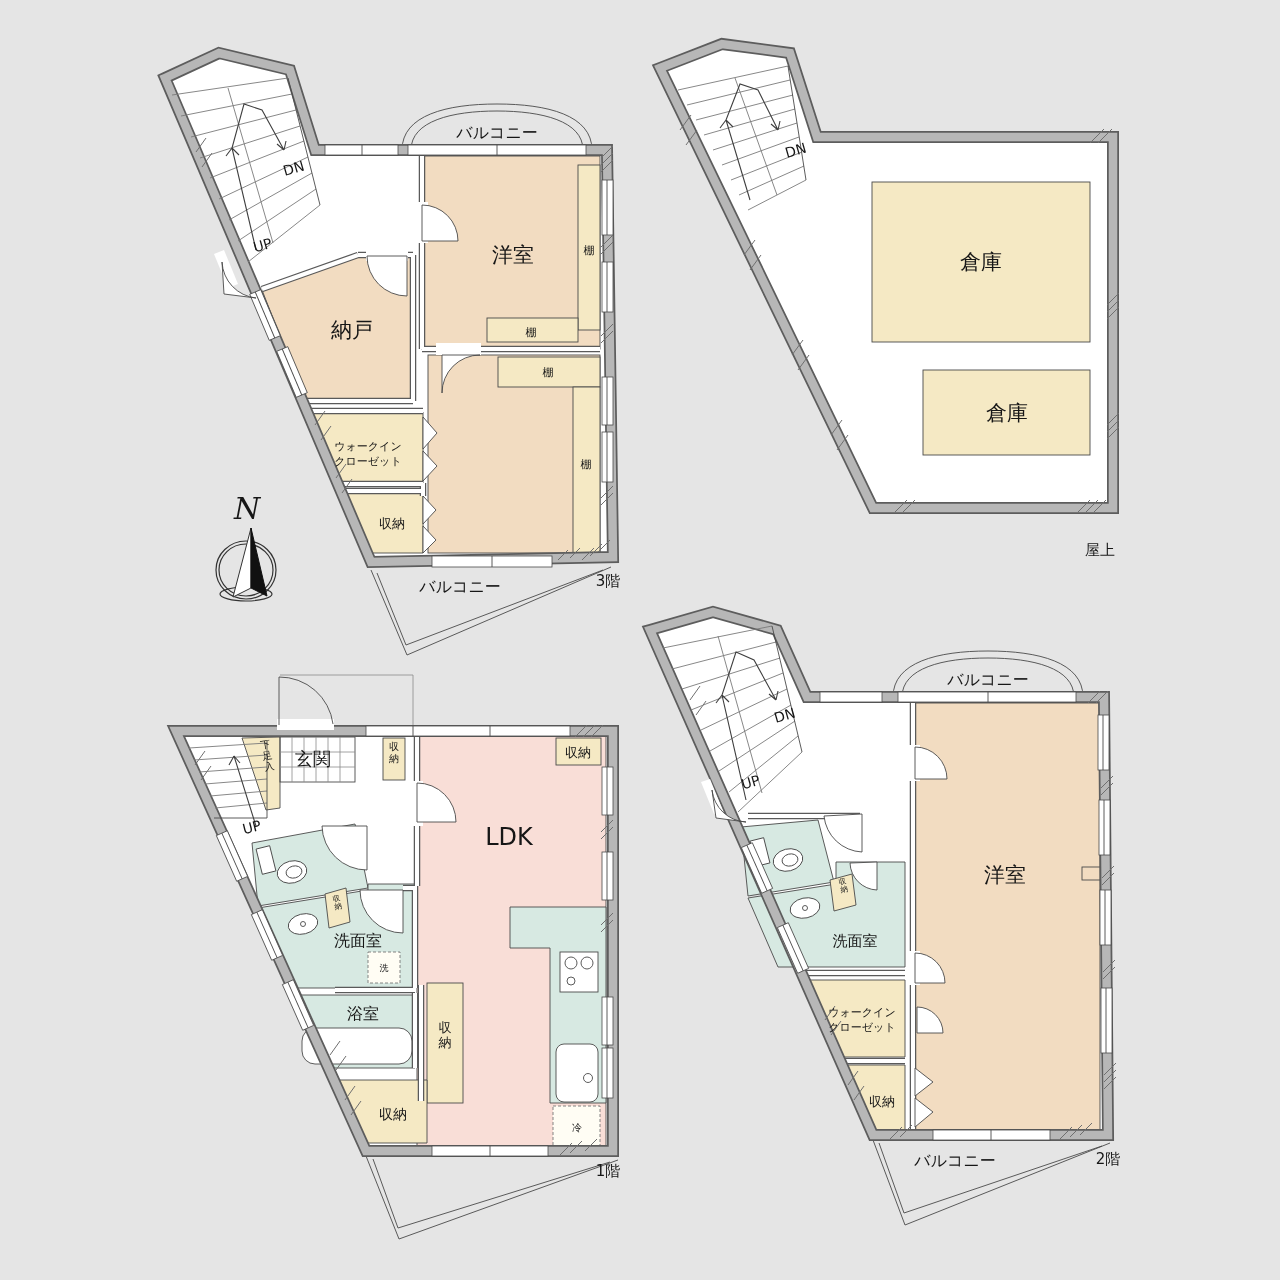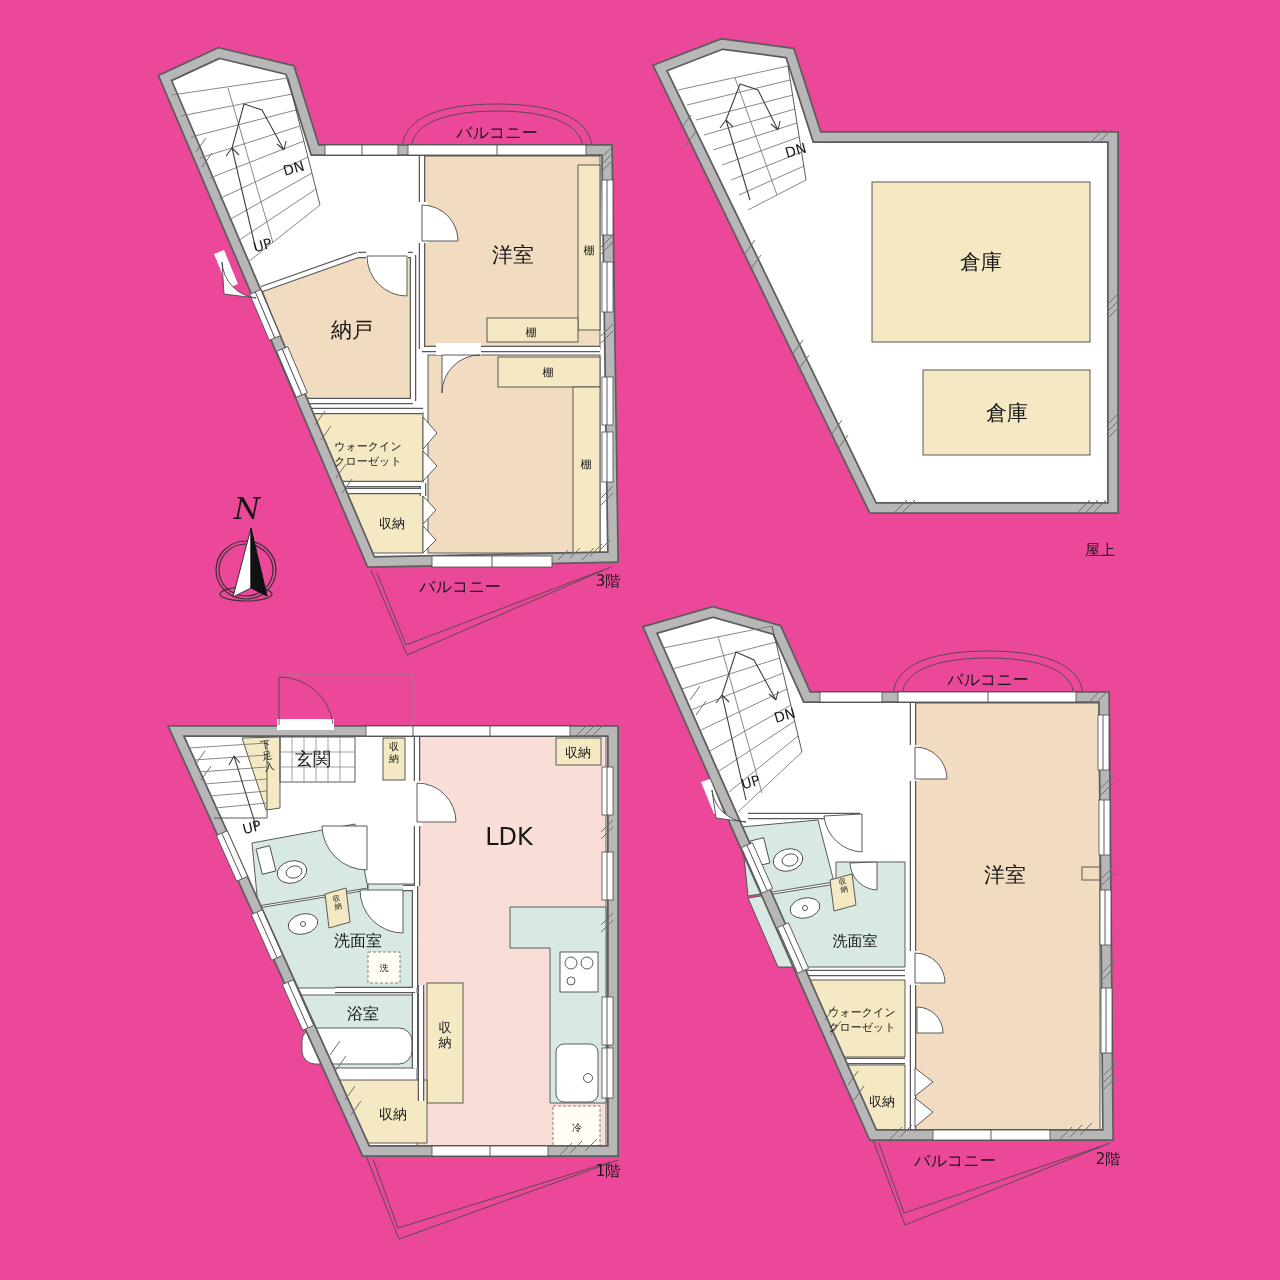--- a/index.html
+++ b/index.html
@@ -1,16 +1,16 @@
 <!DOCTYPE html>
 <html><head>
 <meta charset="utf-8">
 <style>
   html,body{margin:0;padding:0;background:#ffffff;}
-  .page{width:1280px;height:1280px;position:relative;background:#ec4899;overflow:hidden;}
+  .page{width:1280px;height:1280px;position:relative;background:#e5e5e5;overflow:hidden;}
   svg{display:block;}
   svg text{font-family:"DejaVu Sans",sans-serif;fill:#161616;text-anchor:middle;}
   .t-room{font-size:21px;}
   .t-big{font-size:24px;}
   .t-med{font-size:16px;}
   .t-sm{font-size:13px;}
   .t-xs{font-size:11px;}
   .t-xxs{font-size:7.5px;}
   .t-s9{font-size:9px;}
   .t-s10{font-size:10px;}

